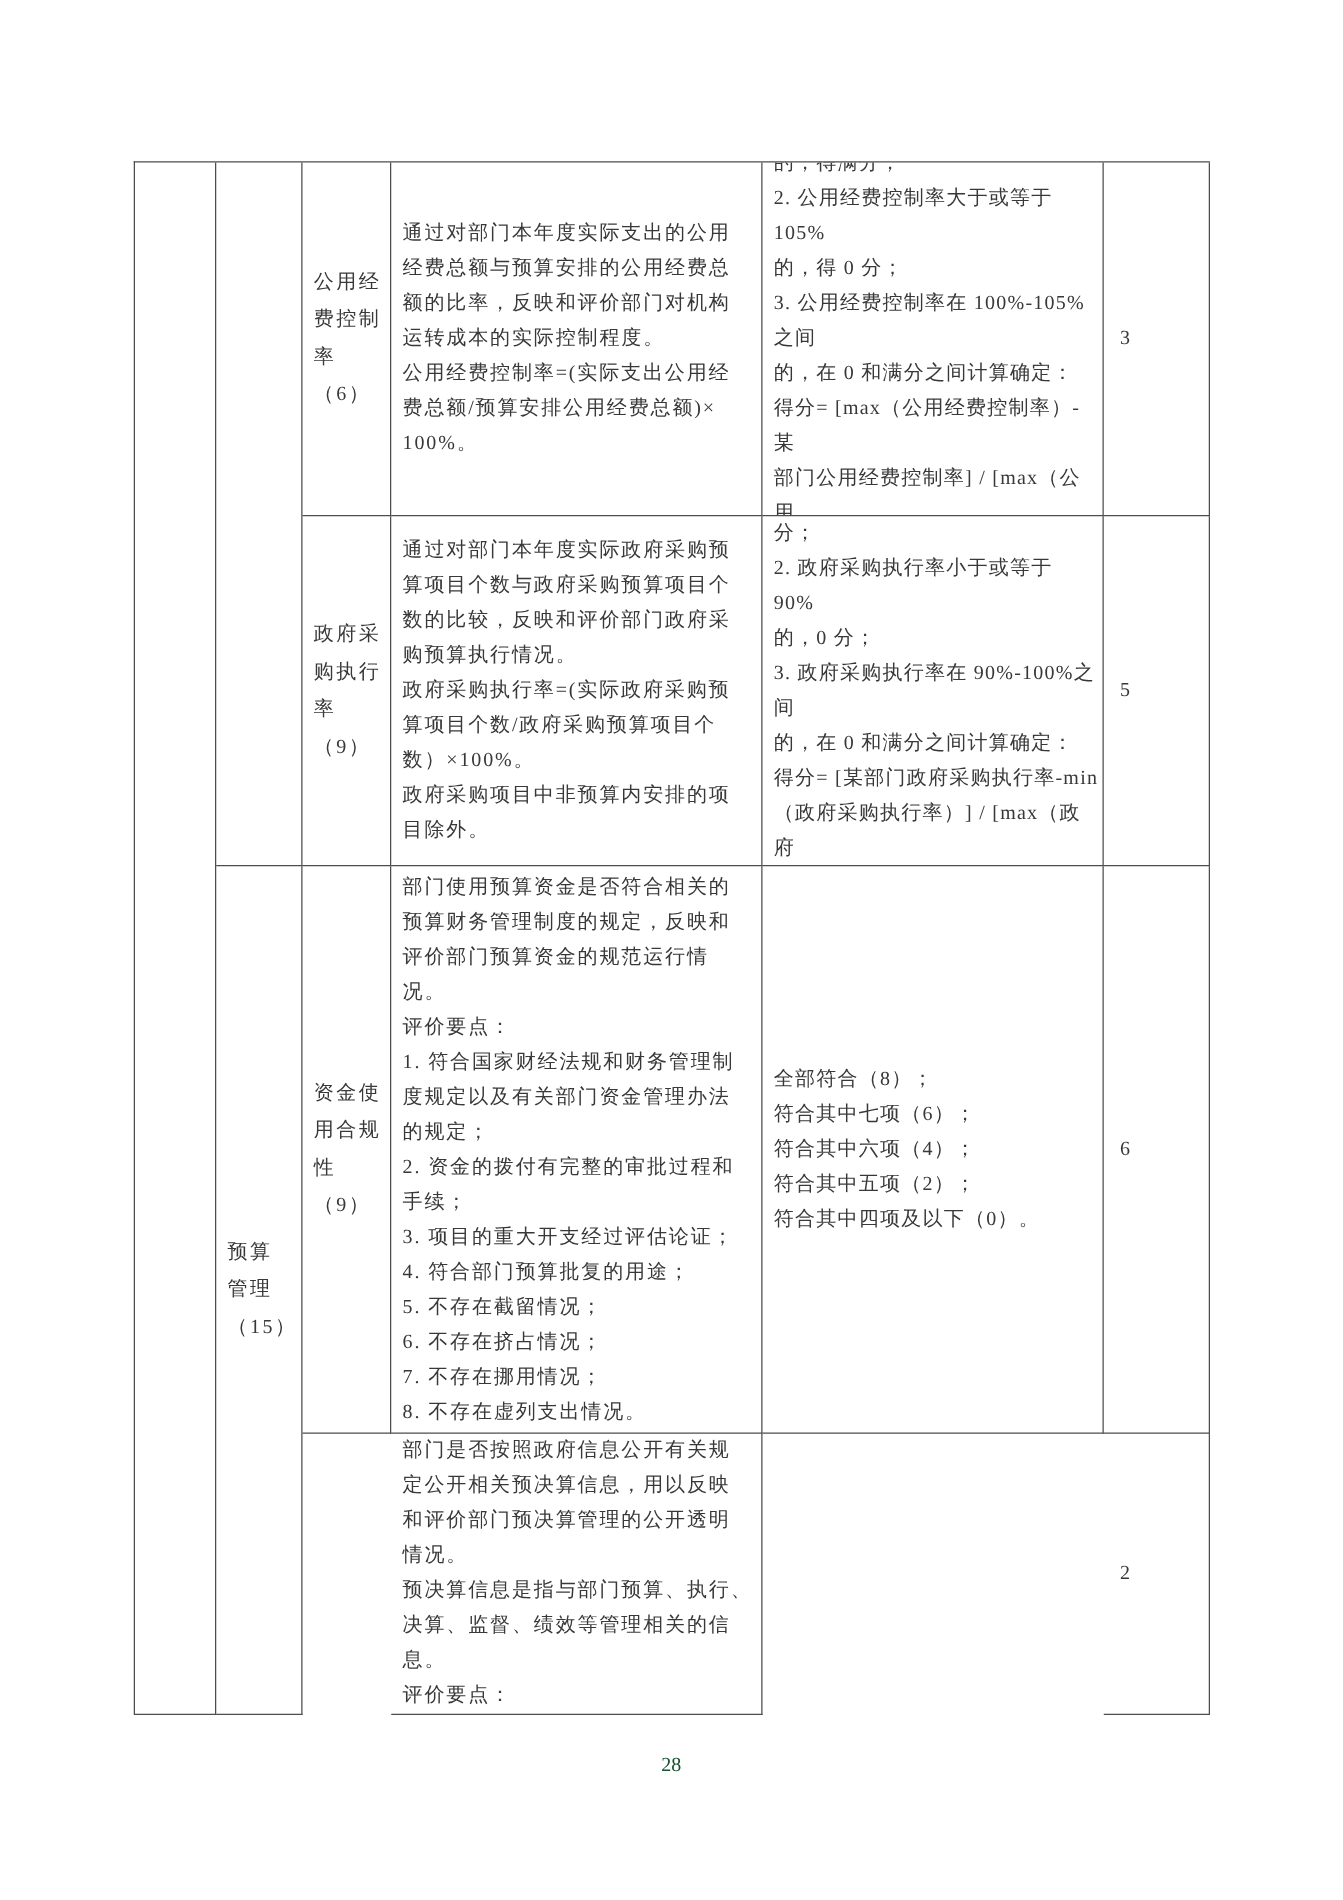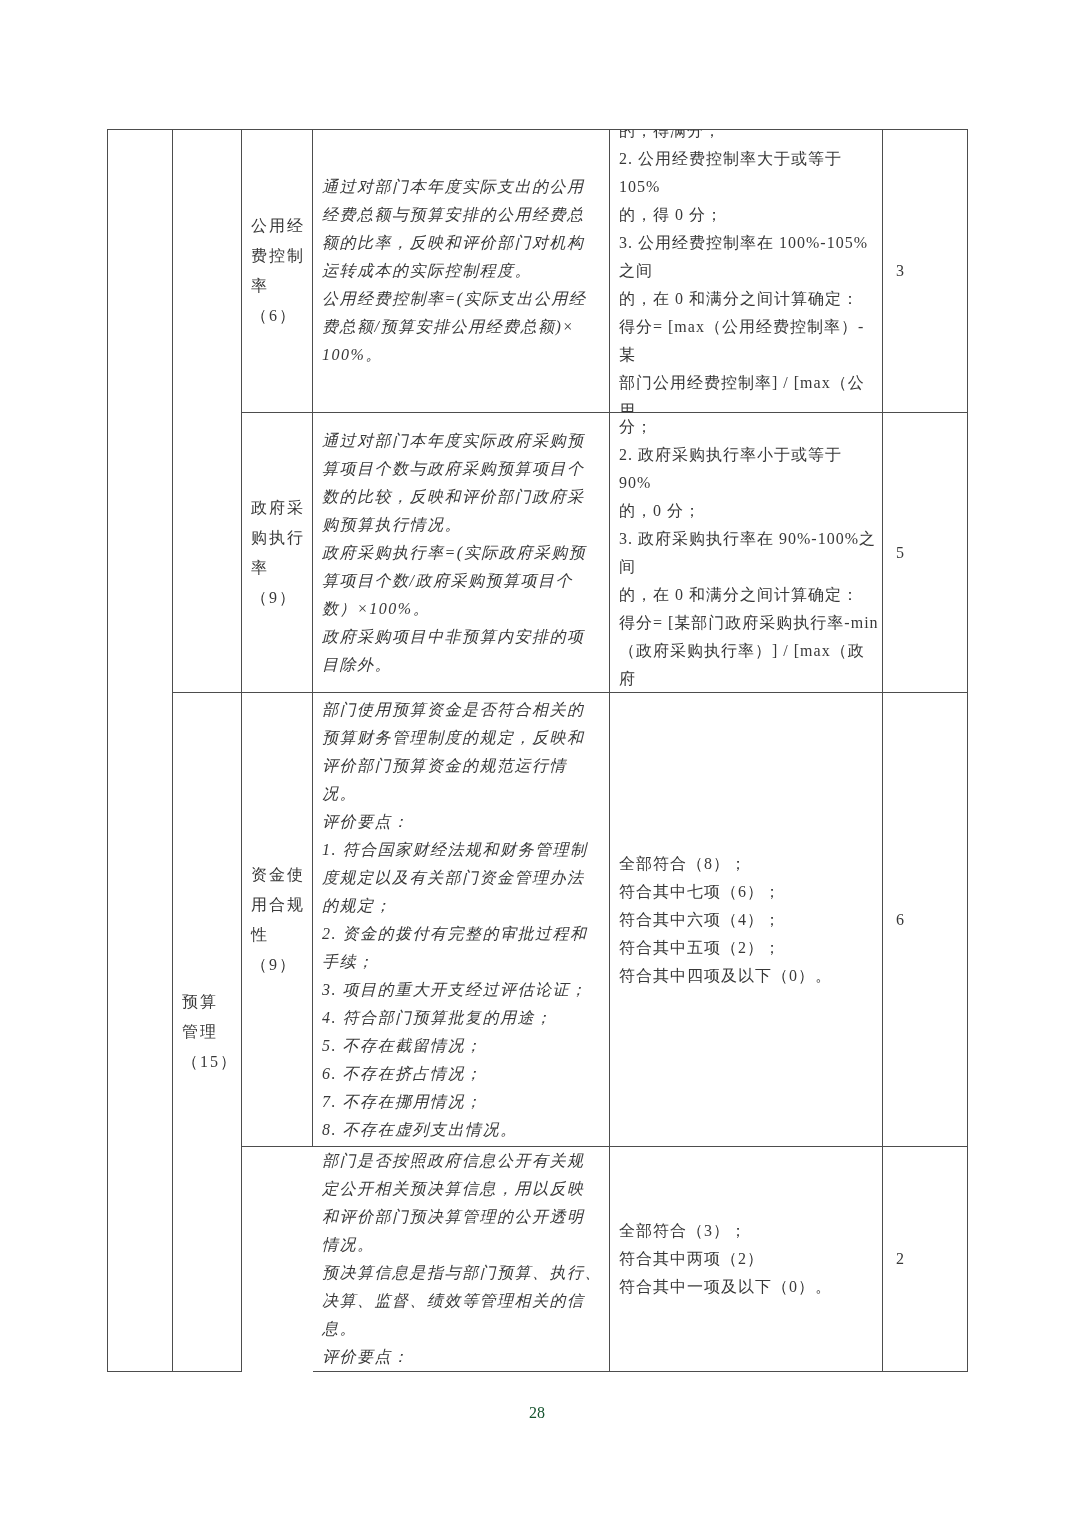--- a/index.html
+++ b/index.html
@@ -37,21 +37,21 @@
     line-height: 28px;
     letter-spacing: 1px;
   }
   .c .txt {
     white-space: pre-line;
   }
   .cat-cell       { grid-column: 1; grid-row: 1 / 5; }
   .grp-empty      { grid-column: 2; grid-row: 1 / 3; }
   .grp-label      { grid-column: 2; grid-row: 3 / 5; padding-left: 9px; line-height: 30px; letter-spacing: 2px; }
   .name-cell      { grid-column: 3; padding-left: 9px; padding-right: 3px; line-height: 30px; letter-spacing: 2px; }
-  .desc-cell      { grid-column: 4; padding-left: 9px; padding-right: 4px; letter-spacing: 1.5px; font-style: italic; }
+  .desc-cell      { grid-column: 4; padding-left: 9px; padding-right: 4px; letter-spacing: 1.5px; }
   .crit-cell      { grid-column: 5; padding-left: 9px; padding-right: 3px; }
   .score-cell     { grid-column: 6; padding-left: 13px; }
   .row1 { grid-row: 1; }
   .row2 { grid-row: 2; }
   .row3 { grid-row: 3; }
   .row4 { grid-row: 4; }
   .page-number {
     position: absolute;
     left: 0;
     top: 1404px;
@@ -181,25 +181,20 @@
     <div class="c desc-cell row4">
       <div class="txt">部门是否按照政府信息公开有关规
 定公开相关预决算信息，用以反映
 和评价部门预决算管理的公开透明
 情况。
 预决算信息是指与部门预算、执行、
 决算、监督、绩效等管理相关的信
 息。
 评价要点：</div>
     </div>
-    <div class="c crit-cell row4">
-      <div class="txt">全部符合（3）；
-符合其中两项（2）
-符合其中一项及以下（0）。</div>
-    </div>
     <div class="c score-cell row4">
       <div class="txt">2</div>
     </div>
 
   </div>
 
   <div class="page-number">28</div>
 
 </div>
 

